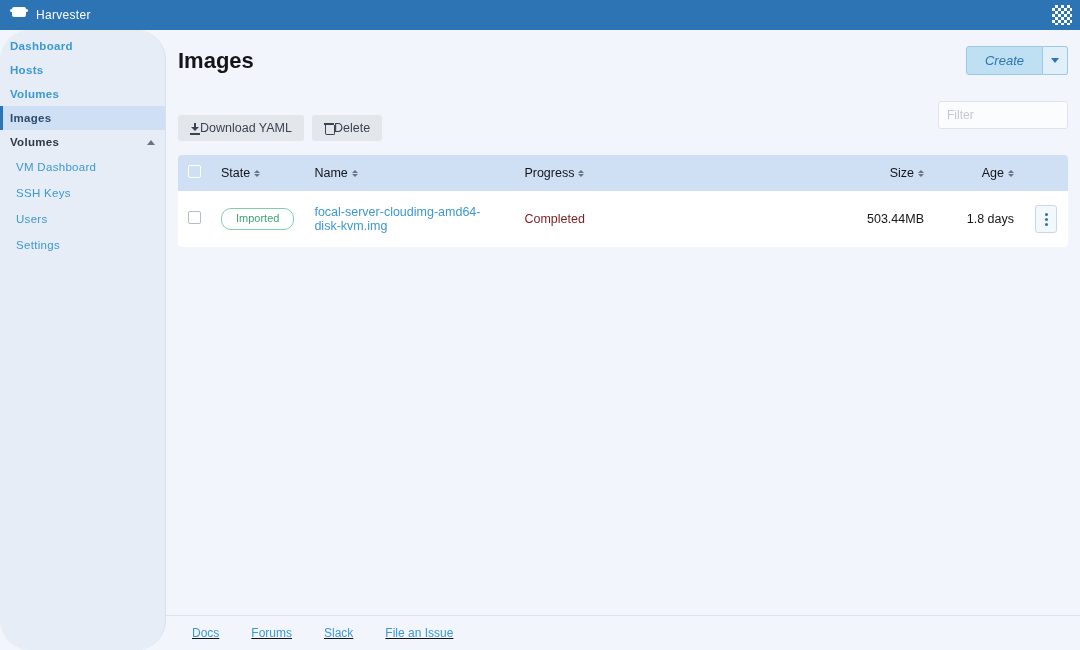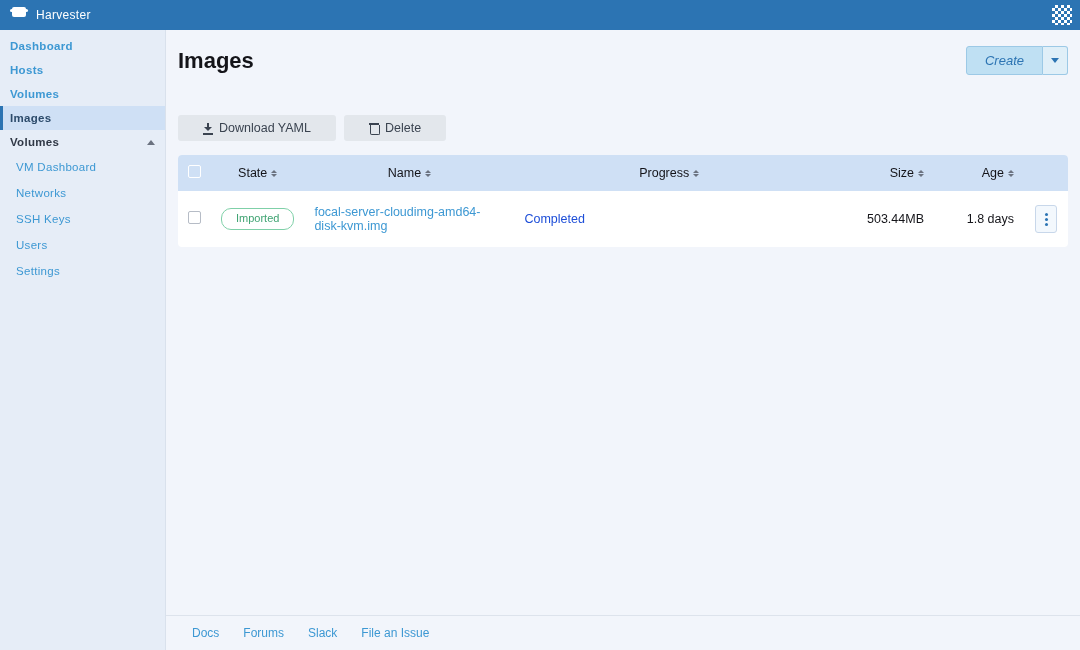--- a/index.html
+++ b/index.html
@@ -43,20 +43,21 @@
 
   
   .app { display: flex; height: calc(100% - 30px); }
   .sidebar {
     width: 166px;
     background: #e6edf7;
     border-right: 1px solid #d9e1ec;
     display: flex;
     flex-direction: column;
     overflow: hidden;
+    border-radius: 30px;
   }
   .nav { padding-top: 4px; }
   .nav-item, .nav-sub-item {
     display: block;
     padding: 6px 10px;
     font-size: 11.5px;
     color: #3d98d3;
     cursor: pointer;
     letter-spacing: .3px;
   }
@@ -129,24 +130,24 @@
 
   .toolbar-row {
     display: flex; align-items: center; justify-content: space-between;
     margin-bottom: 14px;
   }
   .left-actions { display: flex; gap: 8px; }
   .btn-secondary {
     background: #e3e7ec;
     border: none;
     color: #3a4350;
-    padding: 6px 25px;
+    padding: 6px 12px;
     font-size: 12.5px;
     border-radius: 3px;
-    display: inline-flex; align-items: center; gap: 6px;
+    display: inline-flex; align-items: center; 
     cursor: pointer;
     margin-top: 26px;
   }
   .icon-download, .icon-trash { display: inline-block; }
   .icon-download {
     width: 10px; height: 10px; position: relative;
   }
   .icon-download::before { content:""; position:absolute; left:4px; top:0; width:2px; height:6px; background:#3a4350; }
   .icon-download::after { content:""; position:absolute; left:1px; top:4px; width:0; height:0;
     border-left:4px solid transparent; border-right:4px solid transparent; border-top:4px solid #3a4350; }
@@ -168,21 +169,21 @@
 
   
   .table-wrap {
     background: #fff;
     border-radius: 4px;
     overflow: hidden;
   }
   table { width: 100%; border-collapse: collapse; }
   thead tr { background: #cfe0f5; }
   th {
-    text-align: center;
+    text-align: left;
     font-weight: 500;
     font-size: 12.5px;
     color: #141419;
     padding: 10px 10px;
   }
   th .sort {
     display: inline-flex; flex-direction: column; margin-left: 4px; gap: 1px; vertical-align: middle;
   }
   th .sort::before {
     content:""; width:0;height:0;border-left:3px solid transparent;border-right:3px solid transparent;border-bottom:3px solid #6b7280;
@@ -208,41 +209,42 @@
 
   .badge {
     display: inline-block; padding: 2px 14px; font-size: 11px; border-radius: 10px; line-height: 1.4;
   }
   .badge-imported { color: #3fa372; border: 1px solid #7fd0a8; background: #fff; }
   .badge-inprogress { color: #fff; background: #6b7280; }
 
   .name-link { color: #3d98d3; cursor: pointer; }
 
   .progress-cell { display: flex; align-items: center; gap: 18px; }
-  .progress-text { color: #1d4ed8; }
+  .progress-text { color: #7f1d1d; }
   .progress-bar {
     flex: 1; height: 7px; background: #d9dde3; border-radius: 4px; overflow: hidden;
   }
   .progress-fill { height: 100%; background: #6b7280; border-radius: 4px; }
   .progress-pct { width: 40px; text-align: right; color: #141419; }
 
   .row-actions-btn {
     width: 22px; height: 28px; border: 1px solid #c8d7ea; border-radius: 3px;
     background: #f3f8fd; cursor: pointer; display: inline-flex; align-items:center; justify-content:center;
     color: #2c74b3;
   }
   .vdots { display:inline-block; width:3px; height:3px; background:#2c74b3; border-radius:50%;
     box-shadow: 0 5px 0 0 #2c74b3, 0 -5px 0 0 #2c74b3; }
 
   
   .footer {
     border-top: 1px solid #dde3ec;
     padding: 10px 26px;
-    display: flex; gap: 24px;
+    display: flex; gap: 32px;
     font-size: 12px;
+    text-decoration: underline;
   }
   .footer a { color: #3d98d3; cursor: pointer; text-decoration: none; }
 </style>
 </head>
 <body>
 
 <div class="topbar">
   <div class="brand">
     <span class="logo"></span>
     <span class="brand-name">Harvester</span>
@@ -257,21 +259,20 @@
       <a class="nav-item">Hosts</a>
       <a class="nav-item">Volumes</a>
       <a class="nav-item active">Images</a>
 
       <div class="advanced-header">
         <span>Volumes</span>
         <span class="chevron-up"></span>
       </div>
       <div class="nav-sub">
         <a class="nav-sub-item">VM Dashboard</a>
-        <a class="nav-sub-item">Networks</a>
         <a class="nav-sub-item">SSH Keys</a>
         <a class="nav-sub-item">Users</a>
         <a class="nav-sub-item">Settings</a>
       </div>
     </nav>
   </aside>
 
   <main class="main">
     <div class="content">
       <div class="page-head">
@@ -290,20 +291,21 @@
             <span class="icon-download">
                 <span class="icon-download-bar"></span>
               </span>
             <span>Download YAML</span>
           </button>
           <button class="btn-secondary">
             <span class="icon-trash"></span>
             <span>Delete</span>
           </button>
         </div>
+        <input class="filter-input" placeholder="Filter" style="">
       </div>
 
       <div class="table-wrap">
         <table>
           <thead>
             <tr>
               <th class="chk"><span class="checkbox"></span></th>
               <th class="state"><span>State</span><span class="sort"></span></th>
               <th class="name"><span>Name</span><span class="sort"></span></th>
               <th class="progress"><span>Progress</span><span class="sort"></span></th>

